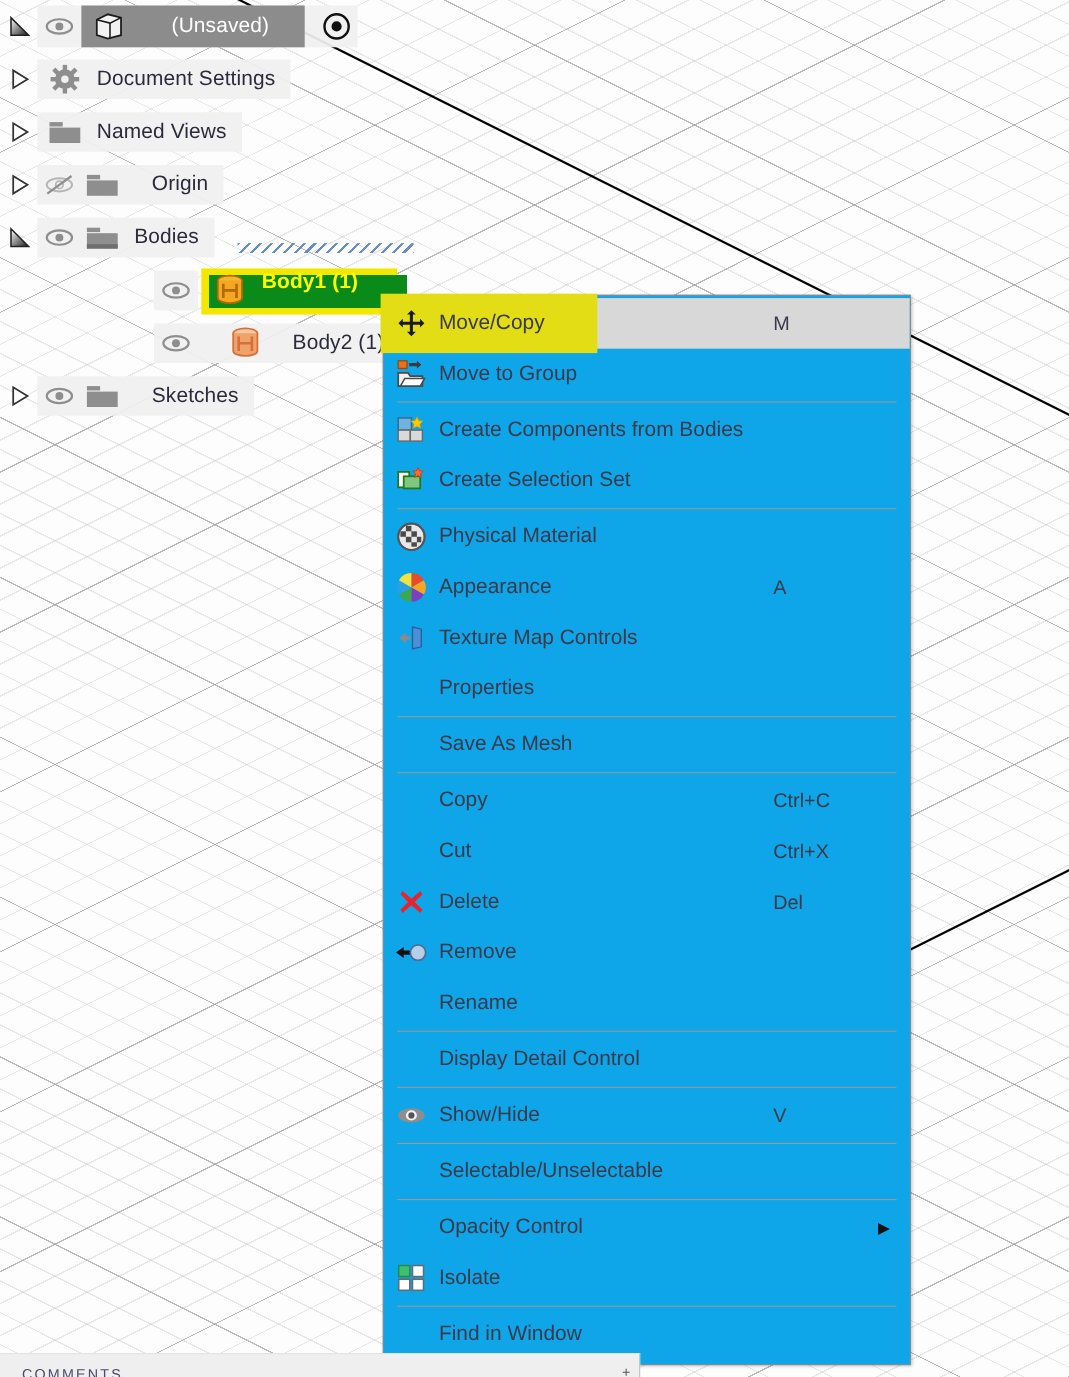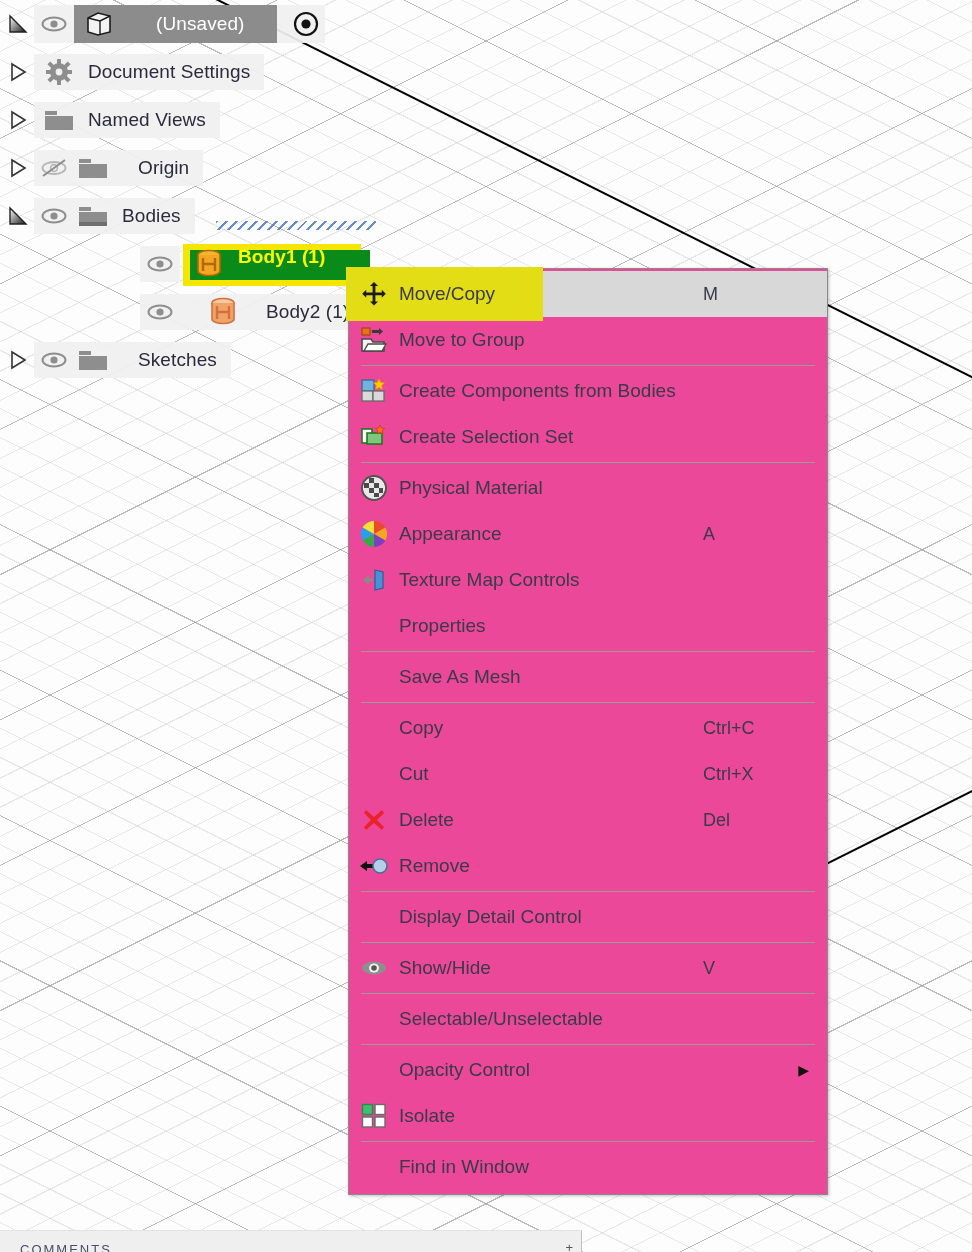--- a/index.html
+++ b/index.html
@@ -77,21 +77,21 @@
     position:absolute;left:358px;top:253px;width:28px;height:28px;background:#1e93d6;
   }
   #row-body1 .content{position:relative;z-index:3;display:flex;align-items:flex-start;}
   #row-body1 .lbl{color:#ffff00;font-weight:bold;}
 
   #row-body2 .chip2{background:rgba(240,240,240,0.93);display:flex;align-items:center;height:36px;padding-right:14px;gap:14px;}
 
   
   #ctxmenu{
     position:absolute;left:348px;top:268px;width:478px;
-    background:#ec4899;border:1px solid #8a8a8a;
+    background:#0ea5e9;border:1px solid #8a8a8a;
     box-shadow:1px 1px 3px rgba(0,0,0,0.25);
     z-index:40;
     padding:2px 0 4px 0;
   }
   .mi{
     position:relative;display:flex;align-items:center;height:46px;
     padding:0 14px 0 0;cursor:default;
   }
   .mi.hl{background:#d8d8d8;}
   .mi .mi-ico{width:50px;min-width:50px;display:flex;align-items:center;justify-content:center;}
@@ -475,20 +475,25 @@
     <span class="mi-ico">
       <svg width="30" height="20" viewBox="0 0 30 20">
         <path d="M1 10 l7 -5 v3 h6 v4 H8 v3z" fill="#111"></path>
         <circle cx="21" cy="10" r="7" fill="#b5cfe8" stroke="#4a6f96" stroke-width="1.6"></circle>
       </svg>
     </span>
     <span class="mi-txt">Remove</span>
     <span class="mi-key"></span>
   </div>
 
+  <div class="mi">
+    <span class="mi-ico"></span>
+    <span class="mi-txt">Rename</span>
+    <span class="mi-key"></span>
+  </div>
 
   <div class="sep"></div>
 
   <div class="mi">
     <span class="mi-ico"></span>
     <span class="mi-txt">Display Detail Control</span>
     <span class="mi-key"></span>
   </div>
 
   <div class="sep"></div>

